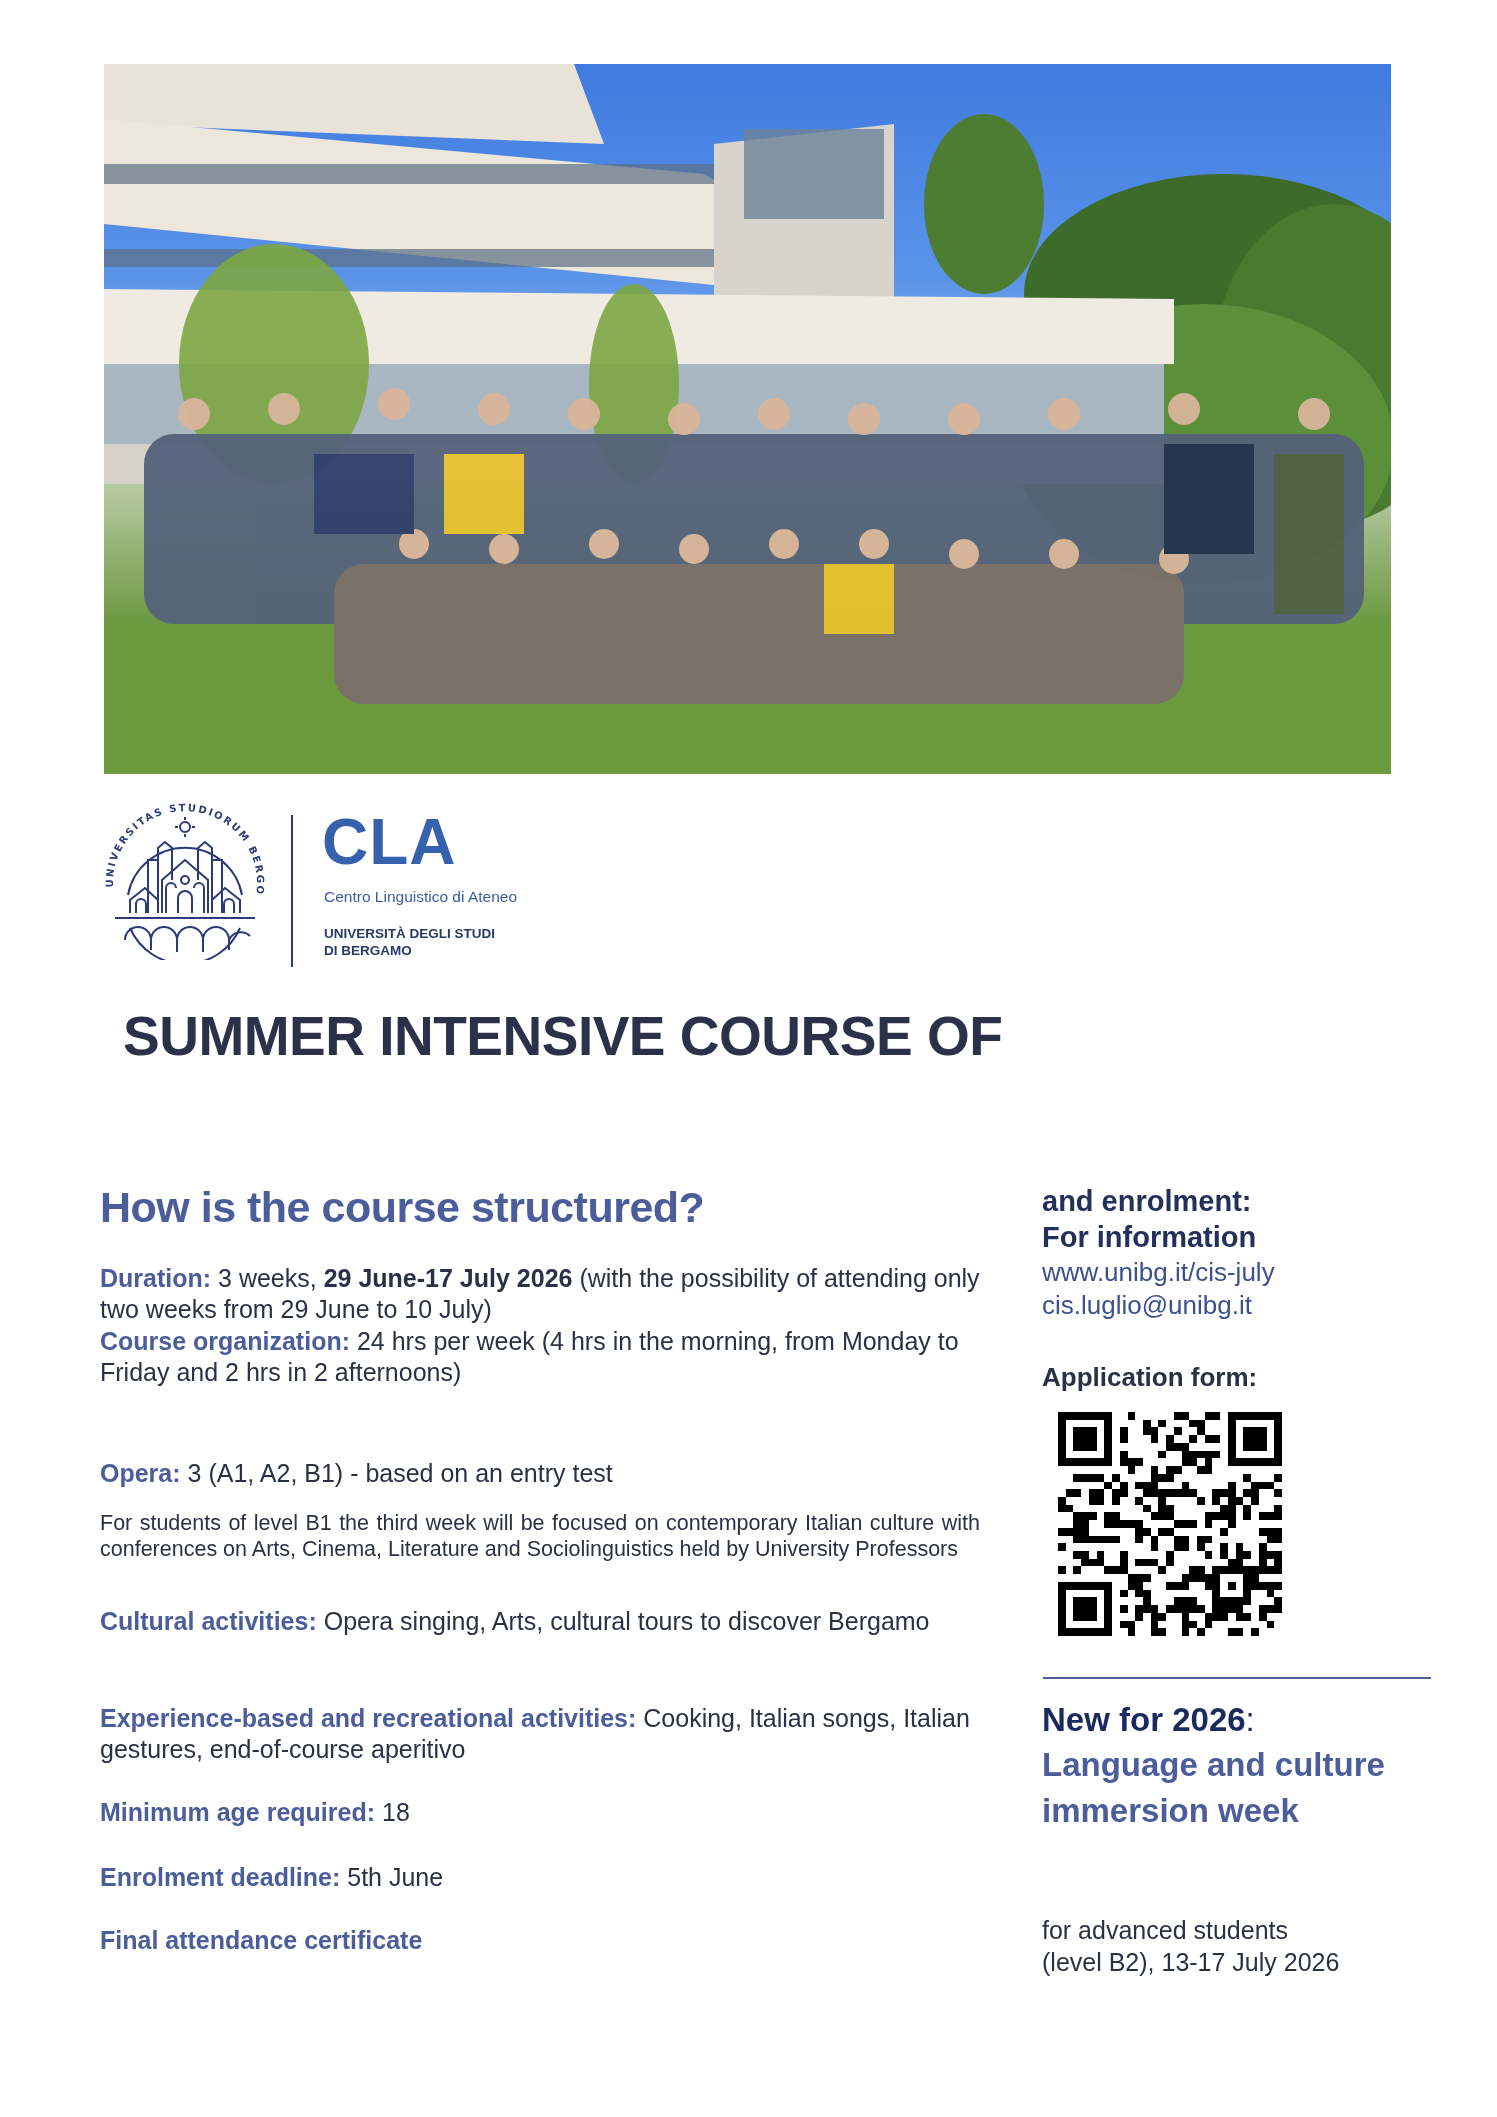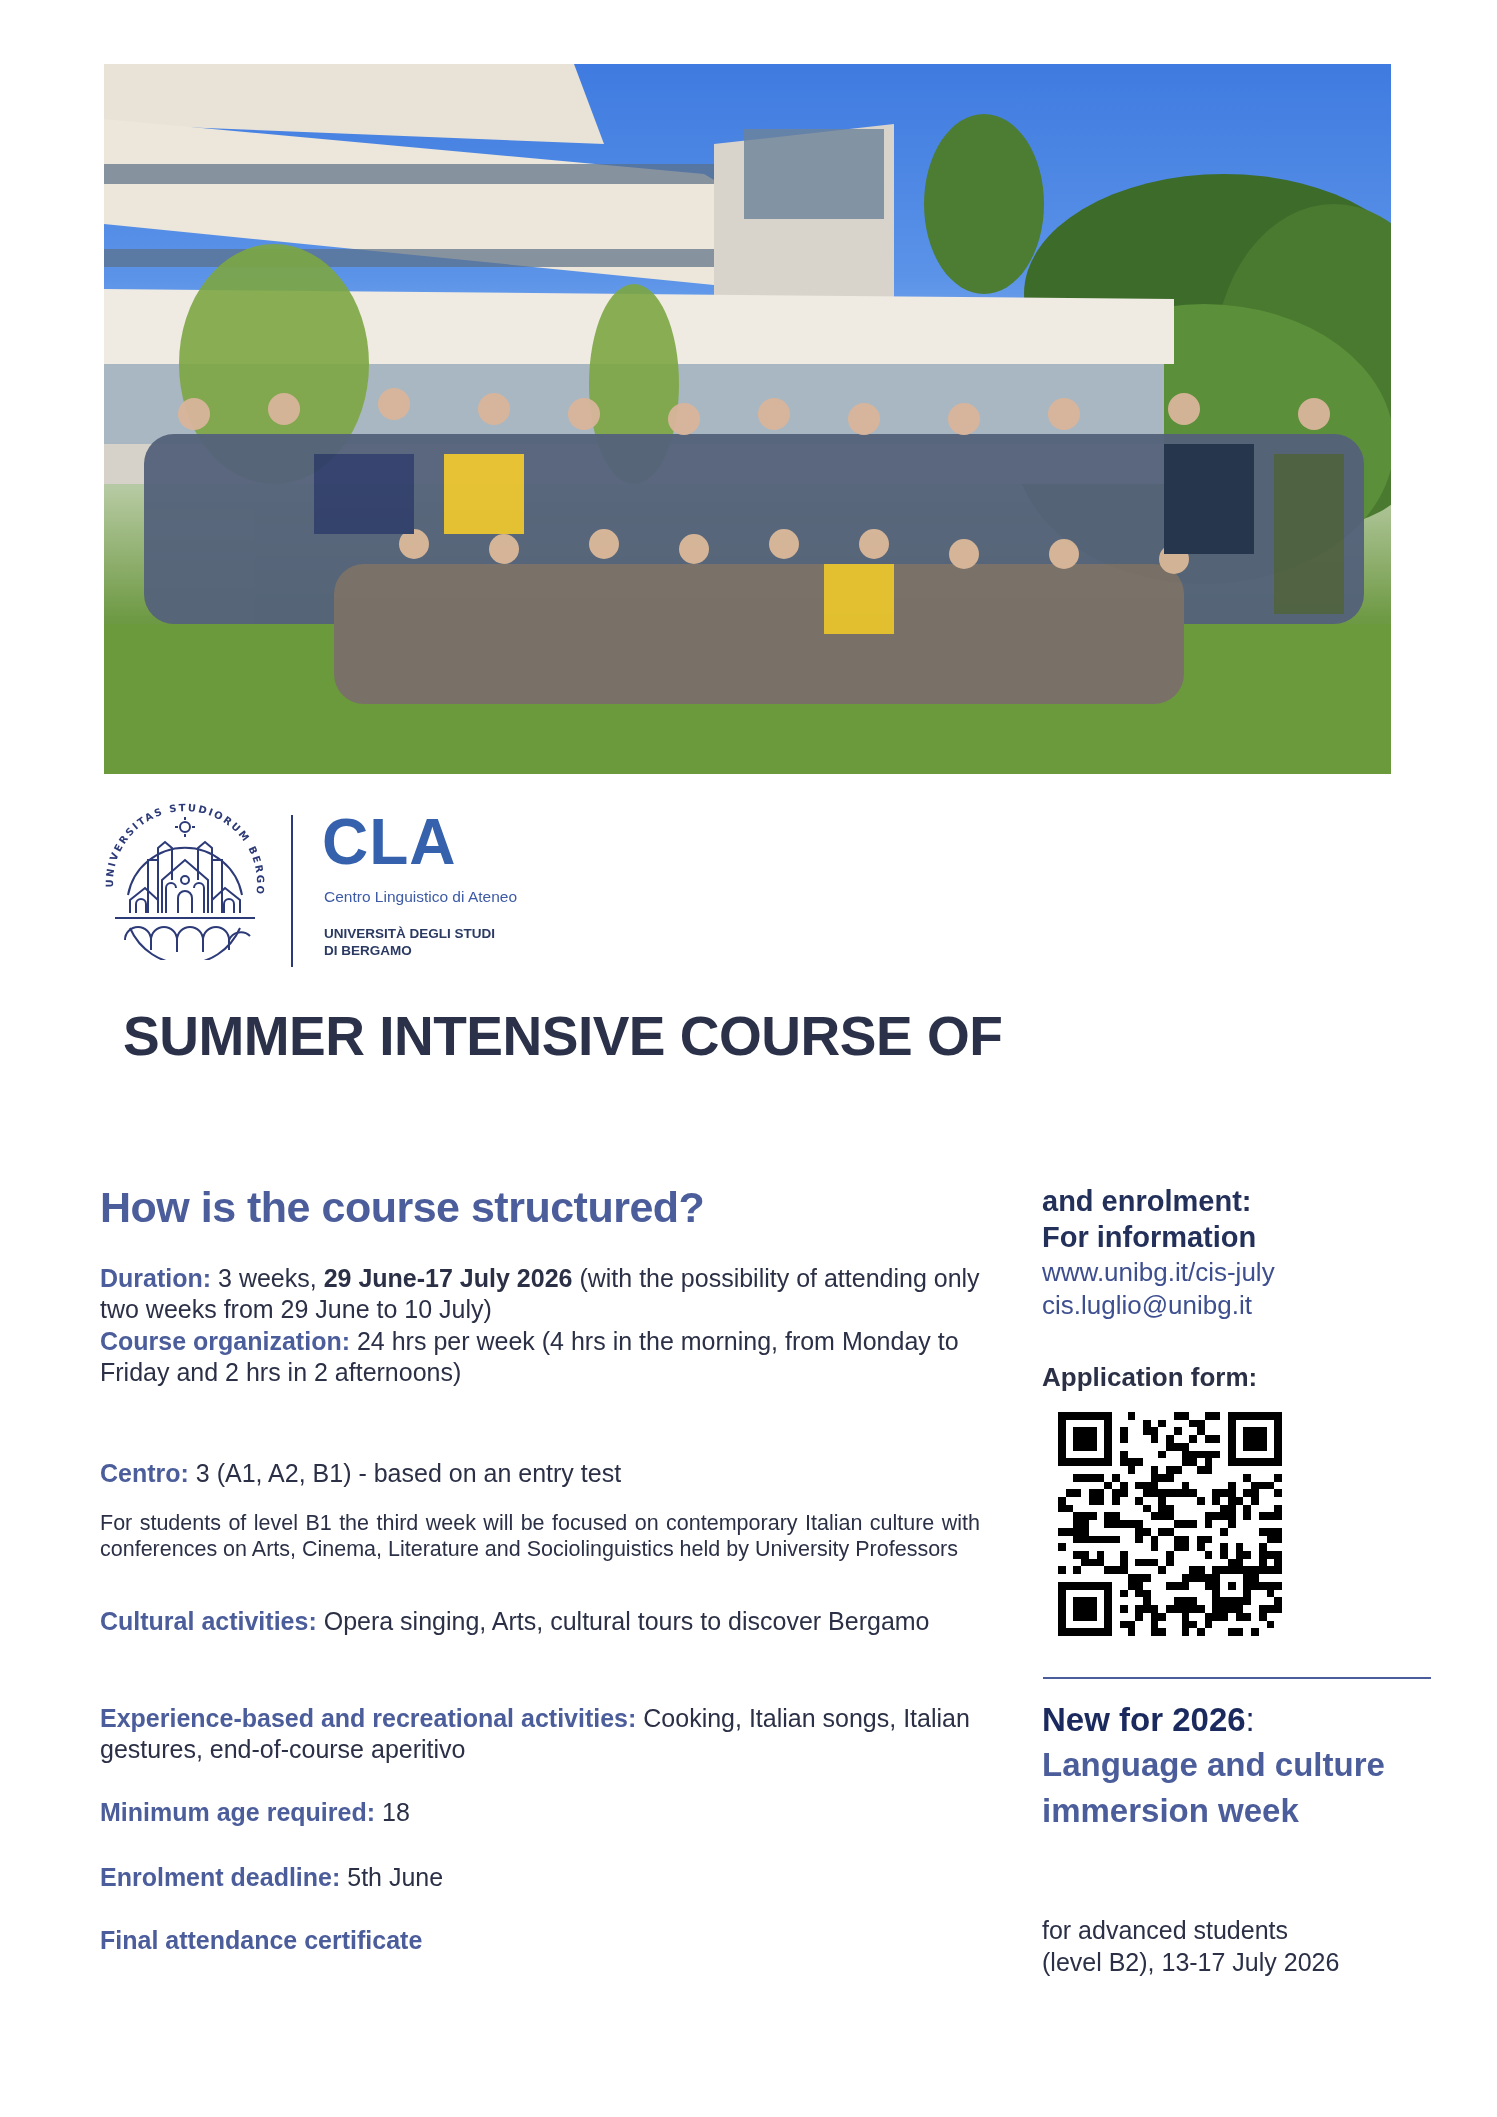--- a/index.html
+++ b/index.html
@@ -161,21 +161,21 @@
 
 <div class="block" style="top:1263px;">
   <span class="lbl">Duration:</span><span> 3 weeks, </span><span class="strong">29 June-17 July 2026</span><span> (with the possibility of attending only two weeks from 29 June to 10 July)</span>
 </div>
 
 <div class="block" style="top:1326px;">
   <span class="lbl">Course organization:</span><span> 24 hrs per week (4 hrs in the morning, from Monday to Friday and 2 hrs in 2 afternoons)</span>
 </div>
 
 <div class="block" style="top:1458px;">
-  <span class="lbl">Centro:</span><span> 3 (A1, A2, B1) - based on an entry test</span>
+  <span class="lbl">Opera:</span><span> 3 (A1, A2, B1) - based on an entry test</span>
 </div>
 
 <div class="block small" style="top:1510px;">For students of level B1 the third week will be focused on contemporary Italian culture with conferences on Arts, Cinema, Literature and Sociolinguistics held by University Professors</div>
 
 <div class="block" style="top:1606px;">
   <span class="lbl">Cultural activities:</span><span> Opera singing, Arts, cultural tours to discover Bergamo</span>
 </div>
 
 <div class="block" style="top:1703px;">
   <span class="lbl">Experience-based and recreational activities:</span><span> Cooking, Italian songs, Italian gestures, end-of-course aperitivo</span>

